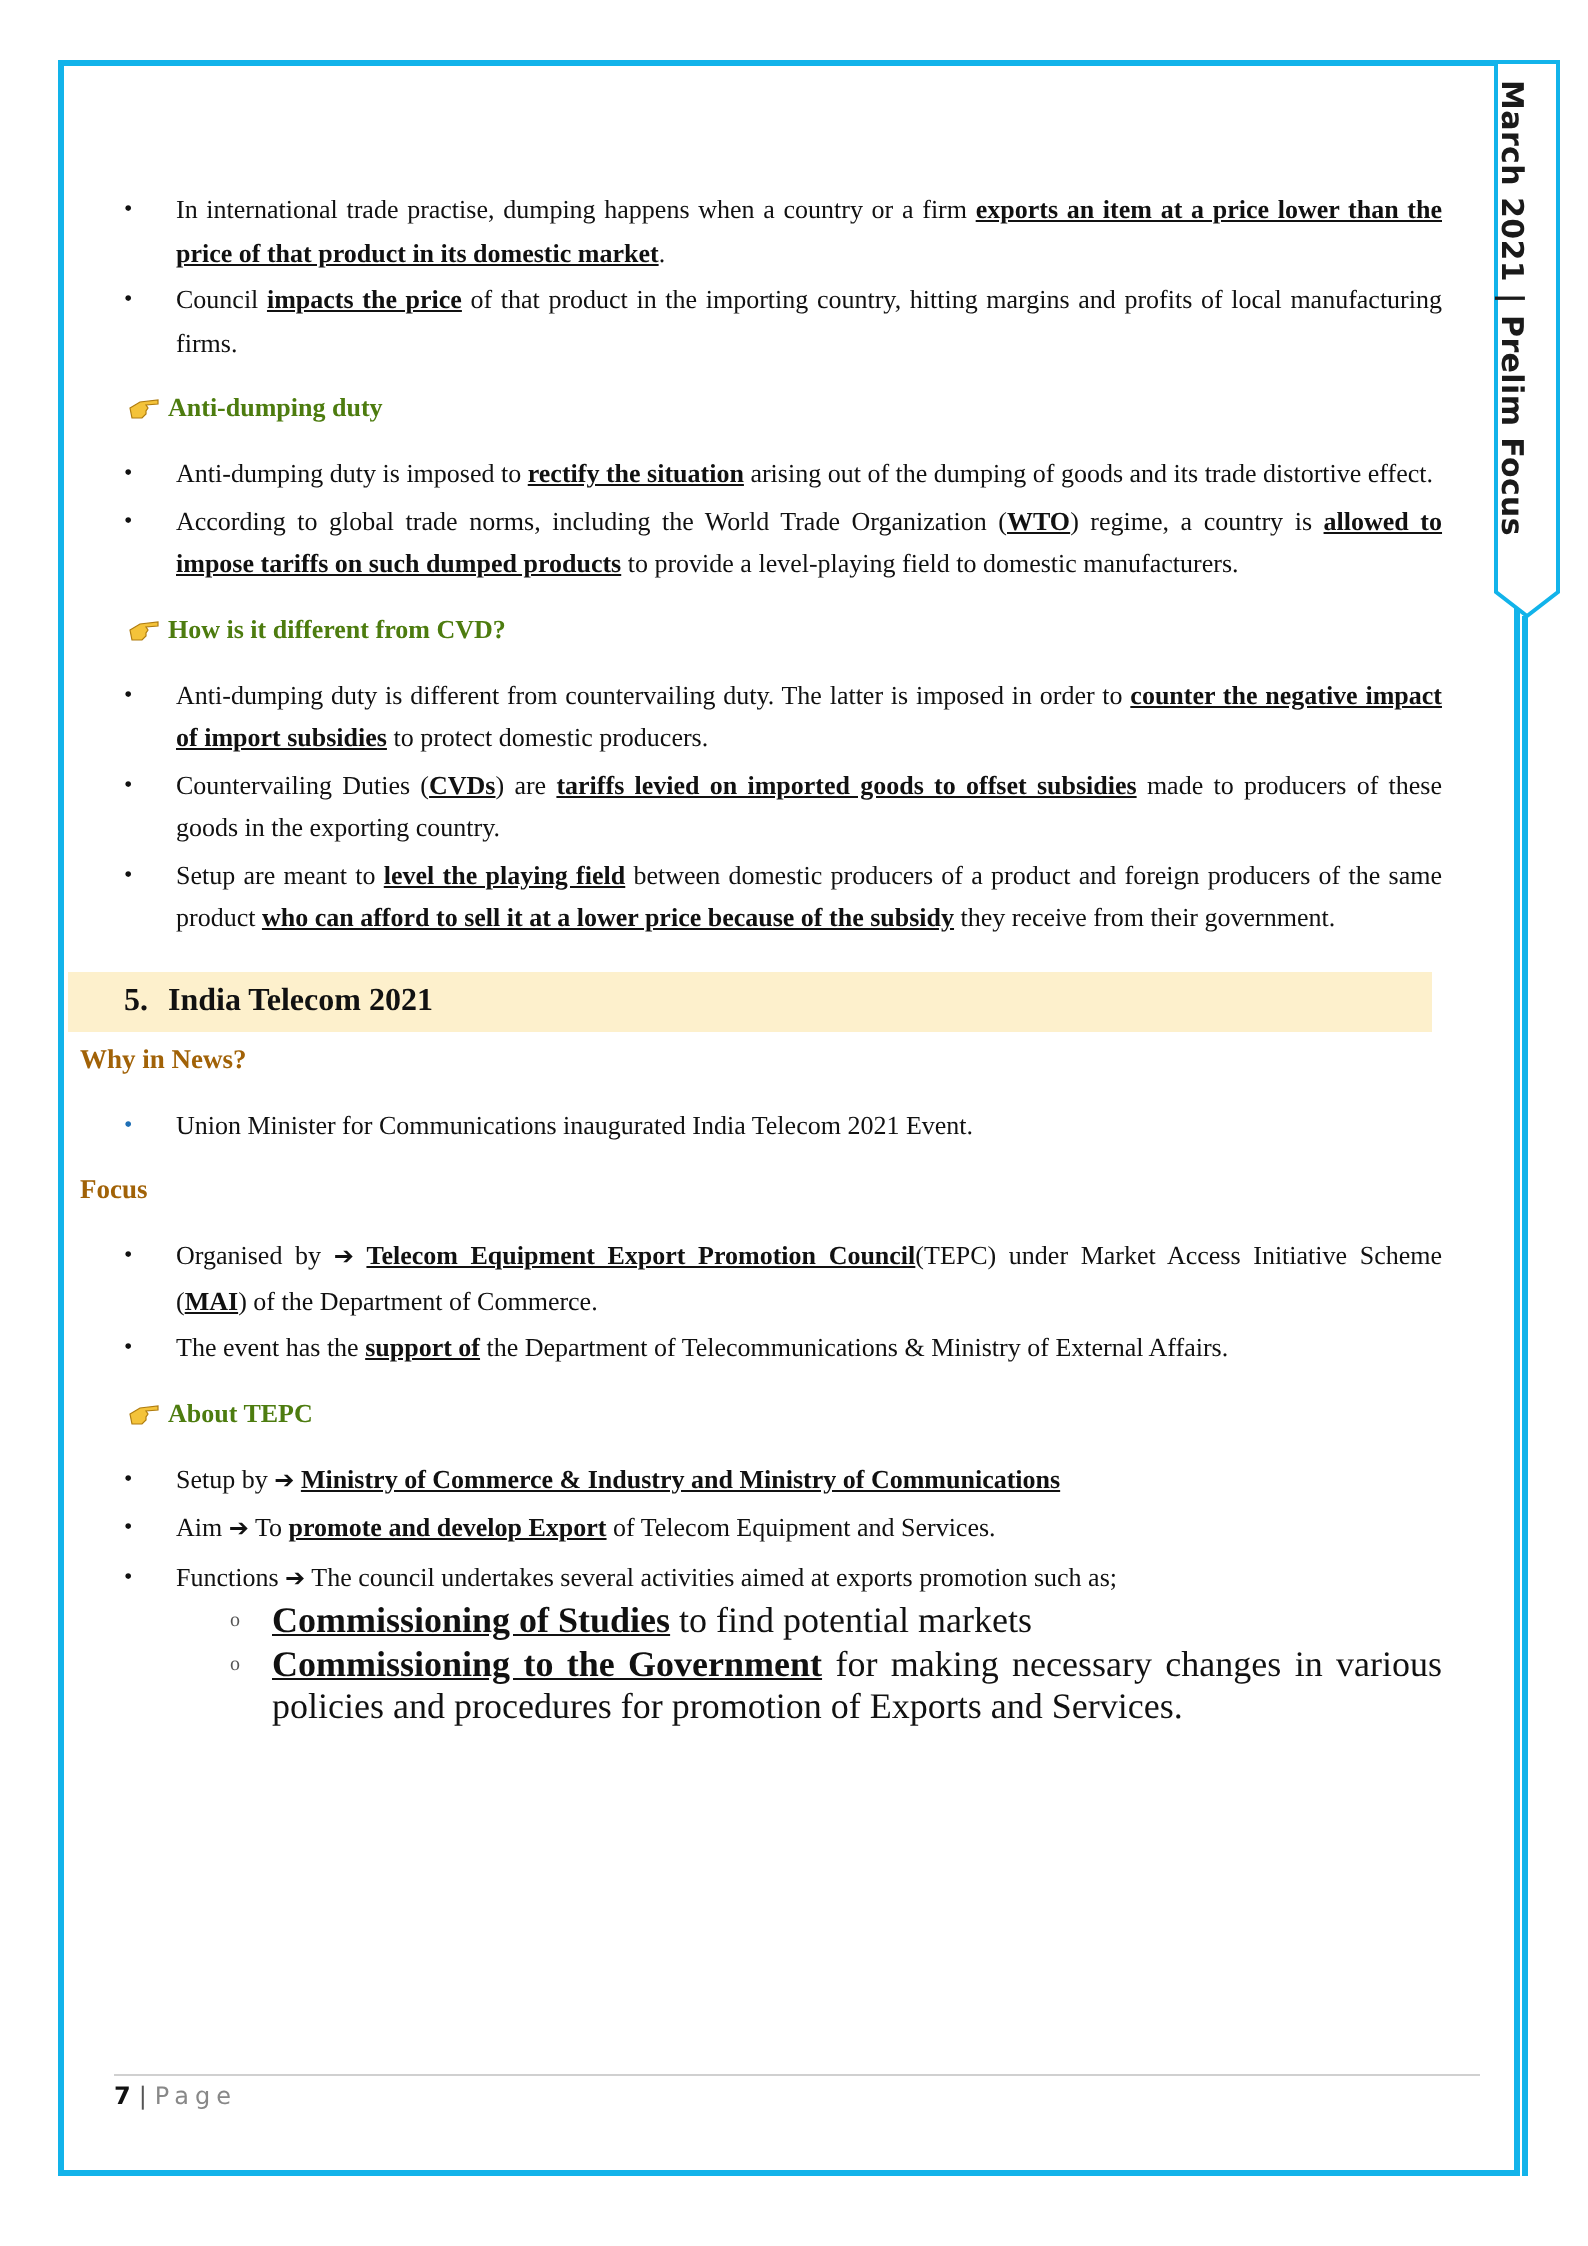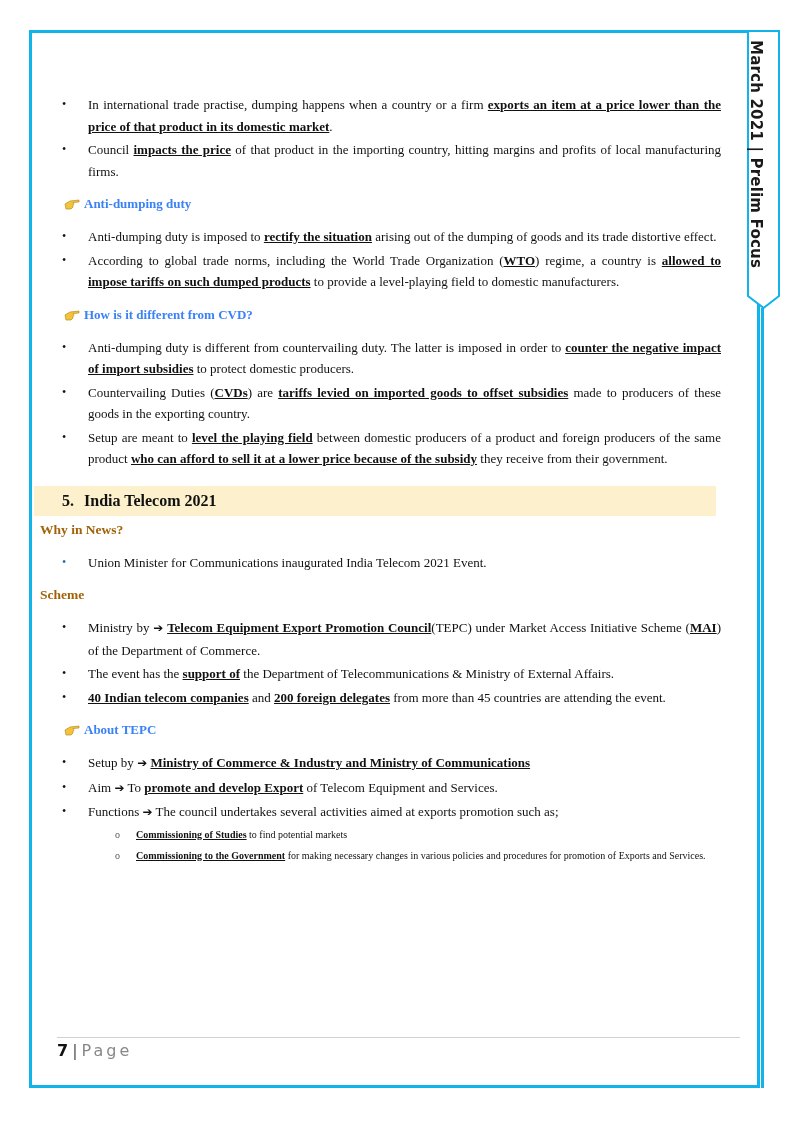--- a/index.html
+++ b/index.html
@@ -19,36 +19,36 @@
 
   .content { position: absolute; left: 40px; top: 94px; width: 681px; }
 
   ul.bullets { list-style: none; margin: 0; padding: 0; }
   ul.bullets > li { position: relative; padding-left: 48px; font-size: 13px; line-height: 21.5px;
                     text-align: justify; margin-bottom: 2px; }
   ul.bullets > li::before { content: "\2022"; position: absolute; left: 22px; top: 0; font-size: 12px; }
   ul.bullets.blue > li::before { color: #1f6fb5; }
 
   ul.sub { list-style: none; margin: 0; padding: 0; }
-  ul.sub > li { position: relative; padding-left: 96px; margin-left: -48px; font-size: 10px; line-height: 21.5px; text-align: justify; }
+  ul.sub > li { position: relative; padding-left: 96px; margin-left: -48px; font-size: 18px; line-height: 21.5px; text-align: justify; }
   ul.sub > li::before { content: "o"; position: absolute; left: 75px; top: 0; font-size: 10px; color: #555; }
 
   .u { font-weight: bold; text-decoration: underline; }
   .arrow { font-family: "DejaVu Sans", sans-serif; font-size: 12px; font-weight: bold; }
 
-  .subhead { font-size: 13px; font-weight: bold; color: #3b82f6; margin: 14px 0 14px 24px; display: flex; align-items: center; }
+  .subhead { font-size: 13px; font-weight: bold; color: #4d7c0f; margin: 14px 0 14px 24px; display: flex; align-items: center; }
   .hand-icon { display: inline-block; width: 16px; height: 12px; margin-right: 4px; }
 
   .banner { background: #fdf0cc; height: 30px; margin-left: -6px; width: 682px; display: flex; align-items: center;
             font-size: 16px; font-weight: bold; color: #111; padding-left: 28px; box-sizing: border-box; margin-top: 16px; }
   .banner .num { margin-right: 10px; }
   .blue-head { color: #a16207; font-weight: bold; font-size: 13.5px; margin: 6px 0 14px 0; }
 
   .footer-line { position: absolute; left: 57px; top: 1037px; width: 683px; height: 1px; background: #d0d0d0; }
-  .footer { position: absolute; left: 57px; top: 1041px; font-family: "DejaVu Sans", sans-serif; font-size: 16px; }
+  .footer { position: absolute; left: 57px; top: 1041px; font-family: "DejaVu Sans", sans-serif; font-size: 12px; }
   .footer .pnum { font-weight: bold; color: #111; }
   .footer .sep { color: #555; margin: 0 4px; }
   .footer .plabel { color: #888; letter-spacing: 3px; }
 </style>
 </head>
 <body>
 
 <div class="page-frame"></div>
 <div class="side-tab"></div>
 <svg class="side-tab-point" viewBox="0 0 33 20" width="33" height="20">
@@ -90,25 +90,24 @@
   <div class="banner">
     <span class="num">5.</span>
     <span>India Telecom 2021</span>
   </div>
 
   <div class="blue-head">Why in News?</div>
   <ul class="bullets blue">
     <li><span>Union Minister for Communications inaugurated India Telecom 2021 Event.</span></li>
   </ul>
 
-  <div class="blue-head" style="margin-top:14px;">Scheme</div>
+  <div class="blue-head" style="margin-top:14px;">Focus</div>
   <ul class="bullets">
-    <li><span>Ministry by </span><span class="arrow">➔</span><span> </span><span class="u">Telecom Equipment Export Promotion Council</span><span>(TEPC) under Market Access Initiative Scheme (</span><span class="u">MAI</span><span>) of the Department of Commerce.</span></li>
+    <li><span>Organised by </span><span class="arrow">➔</span><span> </span><span class="u">Telecom Equipment Export Promotion Council</span><span>(TEPC) under Market Access Initiative Scheme (</span><span class="u">MAI</span><span>) of the Department of Commerce.</span></li>
     <li><span>The event has the </span><span class="u">support of</span><span> the Department of Telecommunications &amp; Ministry of External Affairs.</span></li>
-    <li><span class="u">40 Indian telecom companies</span><span> and </span><span class="u">200 foreign delegates</span><span> from more than 45 countries are attending the event.</span></li>
   </ul>
 
   <div class="subhead">
     <svg class="hand-icon" viewBox="0 0 16 12">
         <path d="M1 6 L6 3 L15 2 L15 4 L9 4.5 L10 6 L9 7.5 L9 9 L7 11 L2 11 Z" fill="#f4c33a" stroke="#b07d10" stroke-width="0.6"></path>
       </svg>
     <span>About TEPC</span>
   </div>
   <ul class="bullets">
     <li><span>Setup by </span><span class="arrow">➔</span><span> </span><span class="u">Ministry of Commerce &amp; Industry and Ministry of Communications</span></li>

